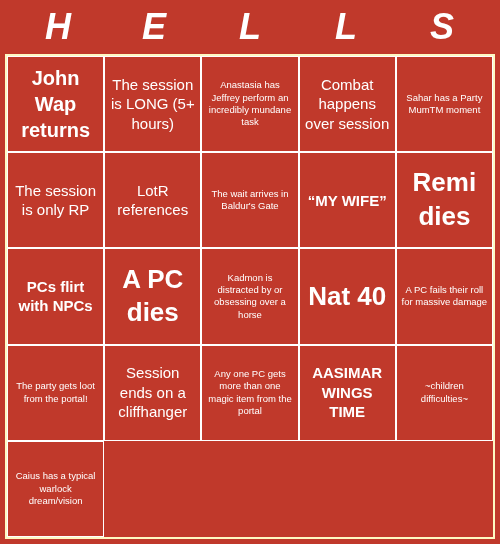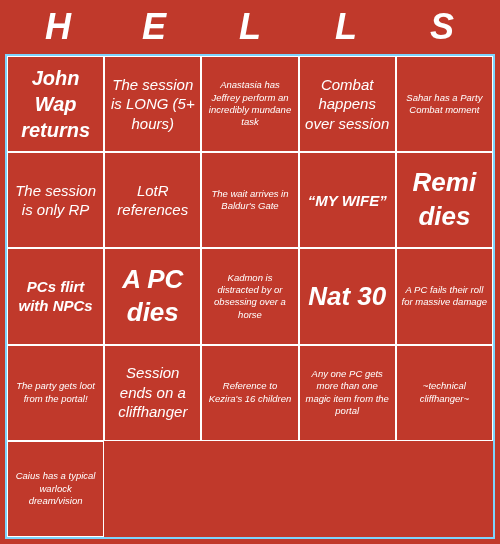--- a/index.html
+++ b/index.html
@@ -28,23 +28,22 @@
       font-style: italic;
       width: 80px;
       text-align: center;
     }
     .bingo-grid {
       display: grid;
       grid-template-columns: repeat(5, 1fr);
       grid-template-rows: repeat(5, 1fr);
       width: 490px;
       flex: 1;
-      border: 2px solid #7dd3fc;
+      border: 2px solid #fef9c3;
       margin: 0 5px 5px 5px;
-      font-style: italic;
     }
     .cell {
       border: 1.5px solid white;
       display: flex;
       align-items: center;
       justify-content: center;
       text-align: center;
       padding: 4px;
       background: #c0392b;
       color: white;
@@ -89,21 +88,21 @@
     <div class="cell">
       <span class="cell-text">The session is LONG (5+ hours)</span>
     </div>
     <div class="cell">
       <span class="cell-text small">Anastasia has Jeffrey perform an incredibly mundane task</span>
     </div>
     <div class="cell">
       <span class="cell-text">Combat happens over session</span>
     </div>
     <div class="cell">
-      <span class="cell-text small">Sahar has a Party Combat moment</span>
+      <span class="cell-text small">Sahar has a Party MumTM moment</span>
     </div>
     <div class="cell">
       <span class="cell-text">The session is only RP</span>
     </div>
     <div class="cell">
       <span class="cell-text">LotR references</span>
     </div>
     <div class="cell">
       <span class="cell-text small">The wait arrives in Baldur's Gate</span>
     </div>
@@ -116,36 +115,36 @@
     <div class="cell">
       <span class="cell-text medium">PCs flirt with NPCs</span>
     </div>
     <div class="cell">
       <span class="cell-text xlarge">A PC dies</span>
     </div>
     <div class="cell">
       <span class="cell-text small">Kadmon is distracted by or obsessing over a horse</span>
     </div>
     <div class="cell">
-      <span class="cell-text xlarge">Nat 30</span>
+      <span class="cell-text xlarge">Nat 40</span>
     </div>
     <div class="cell">
       <span class="cell-text small">A PC fails their roll for massive damage</span>
     </div>
     <div class="cell">
       <span class="cell-text small">The party gets loot from the portal!</span>
     </div>
     <div class="cell">
       <span class="cell-text">Session ends on a cliffhanger</span>
     </div>
     <div class="cell">
-      <span class="cell-text small">Reference to Kezira's 16 children</span>
-    </div>
-    <div class="cell">
       <span class="cell-text small">Any one PC gets more than one magic item from the portal</span>
     </div>
     <div class="cell">
-      <span class="cell-text small">~technical cliffhanger~</span>
+      <span class="cell-text medium">AASIMAR WINGS TIME</span>
+    </div>
+    <div class="cell">
+      <span class="cell-text small">~children difficulties~</span>
     </div>
     <div class="cell">
       <span class="cell-text small">Caius has a typical warlock dream/vision</span>
     </div>
   </div>
 
 </body></html>

